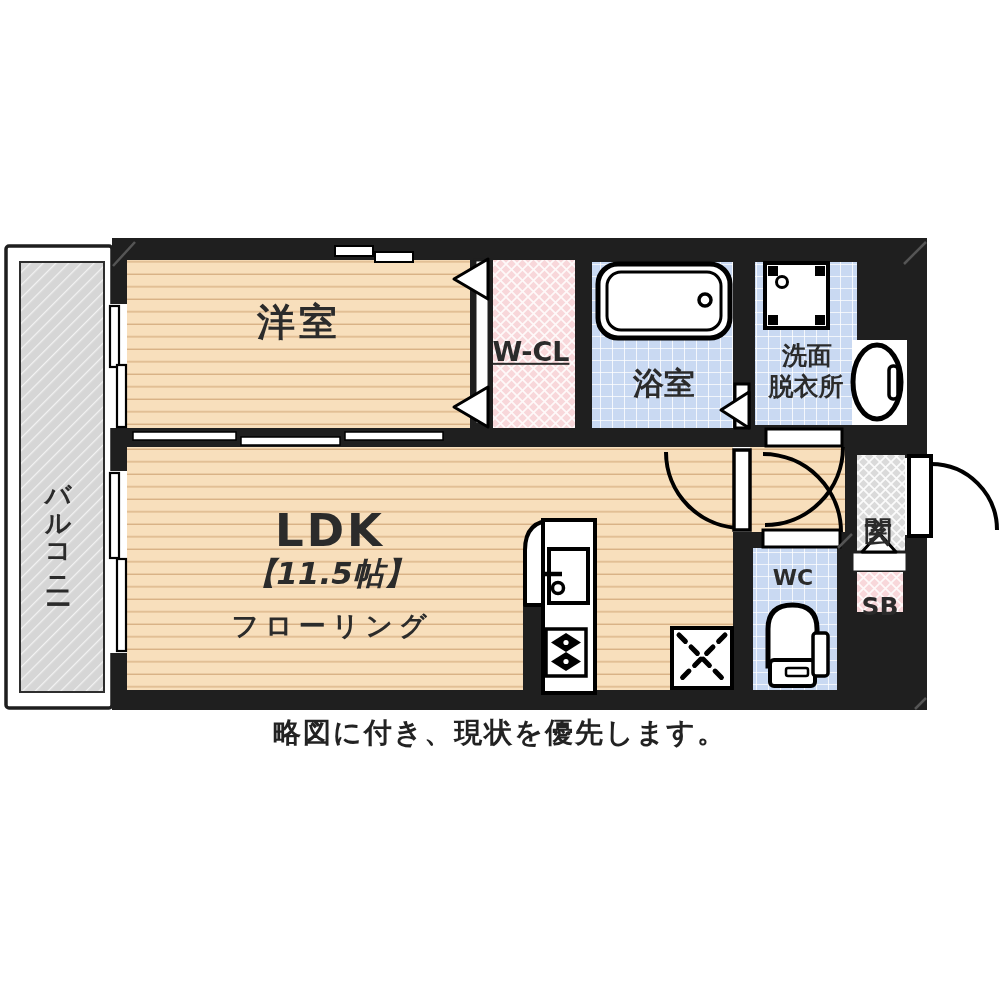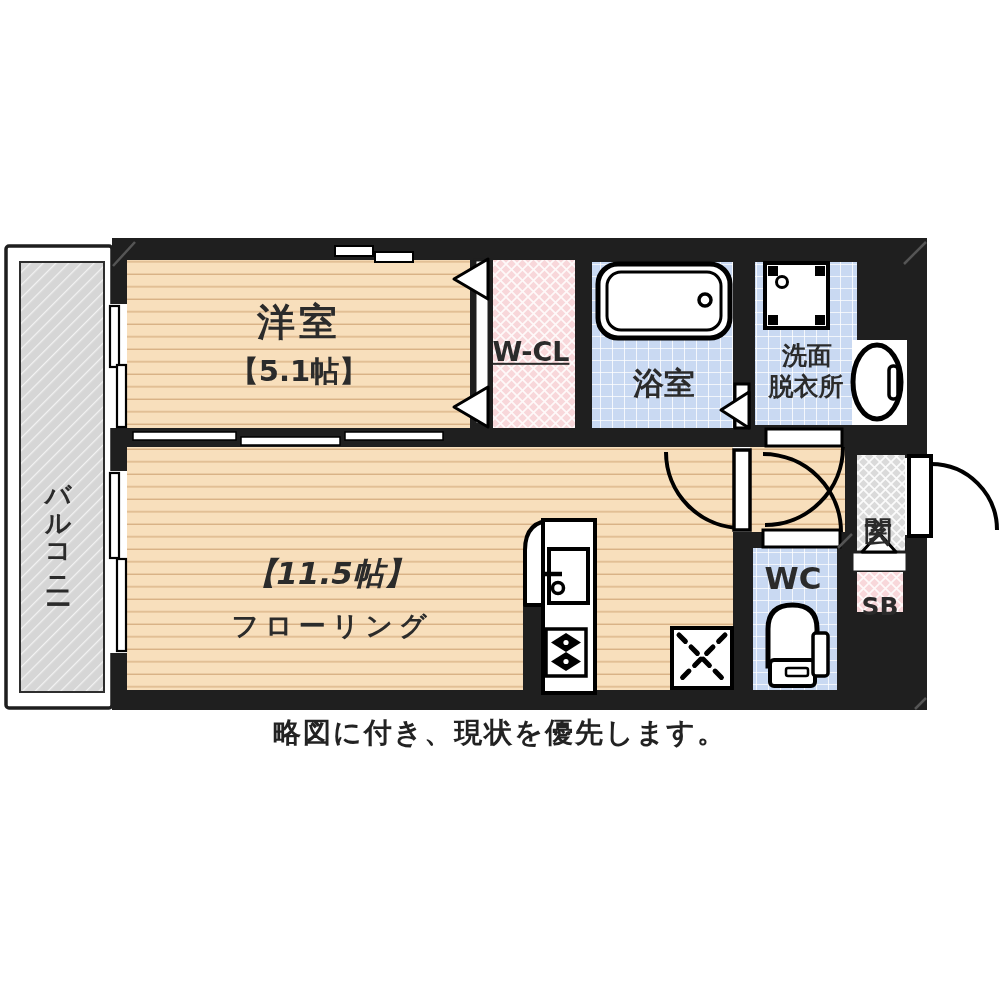--- a/index.html
+++ b/index.html
@@ -174,33 +174,33 @@
 
     <g stroke="#555" stroke-width="2.5">
       <line x1="113" y1="266" x2="135" y2="242"></line>
       <line x1="904" y1="264" x2="926" y2="242"></line>
       <line x1="915" y1="709" x2="926" y2="698"></line>
       <line x1="838" y1="548" x2="852" y2="534"></line>
     </g>
   </svg>
 
   <div class="label" style="left:299px;top:323px;font-size:38px;letter-spacing:4px;">洋室</div>
-  <div class="label" style="left:299px;top:371px;font-size:29px;">【5.1帖】</div>
 
   <div class="label" style="left:531px;top:352px;font-size:27px;text-decoration:underline;">W-CL</div>
 
   <div class="label" style="left:664px;top:383px;font-size:31px;">浴室</div>
 
   <div class="label" style="left:807px;top:358px;font-size:25px;font-family:Liberation Mono, monospace;">洗面</div>
   <div class="label" style="left:806px;top:387px;font-size:25px;">脱衣所</div>
 
+  <div class="label" style="left:330px;top:531px;font-size:45px;letter-spacing:3px;">LDK</div>
   <div class="label" style="left:330px;top:573px;font-size:31px;font-style:italic;">【11.5帖】</div>
   <div class="label" style="left:332px;top:626px;font-size:27px;letter-spacing:6px;">フローリング</div>
 
-  <div class="label" style="left:793px;top:578px;font-size:31px;">WC</div>
+  <div class="label" style="left:793px;top:578px;font-size:22px;">WC</div>
 
   <div class="label vert" style="left:878px;top:497px;font-size:27px;">玄関</div>
 
   <div class="label" style="left:880px;top:568px;font-size:25px;margin-top:39px;">SB</div>
 
   <div class="label vert" style="left:58px;top:529px;font-size:26px;">バルコニー</div>
 
   <div class="note" style="left:500px;top:733px;font-size:28px;letter-spacing:2px;">略図に付き、現状を優先します。</div>
 
 </div>

